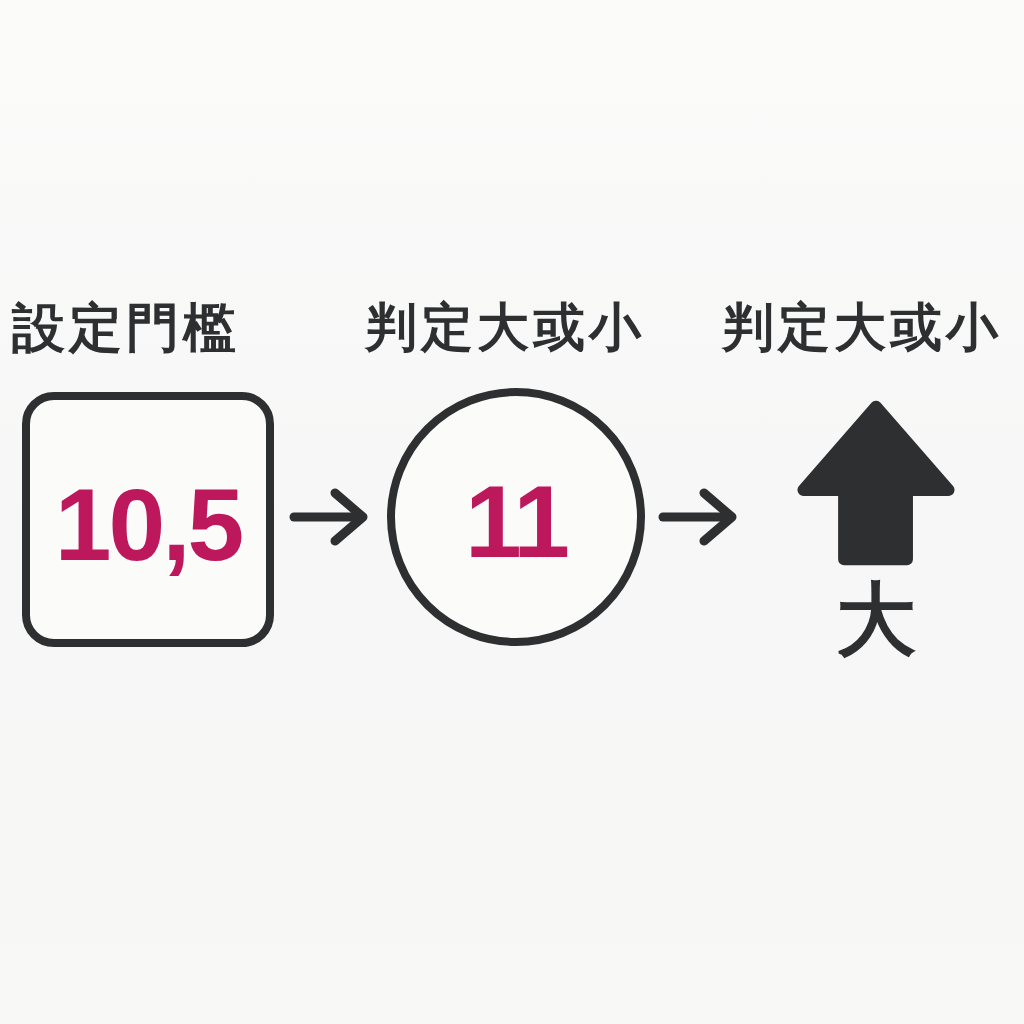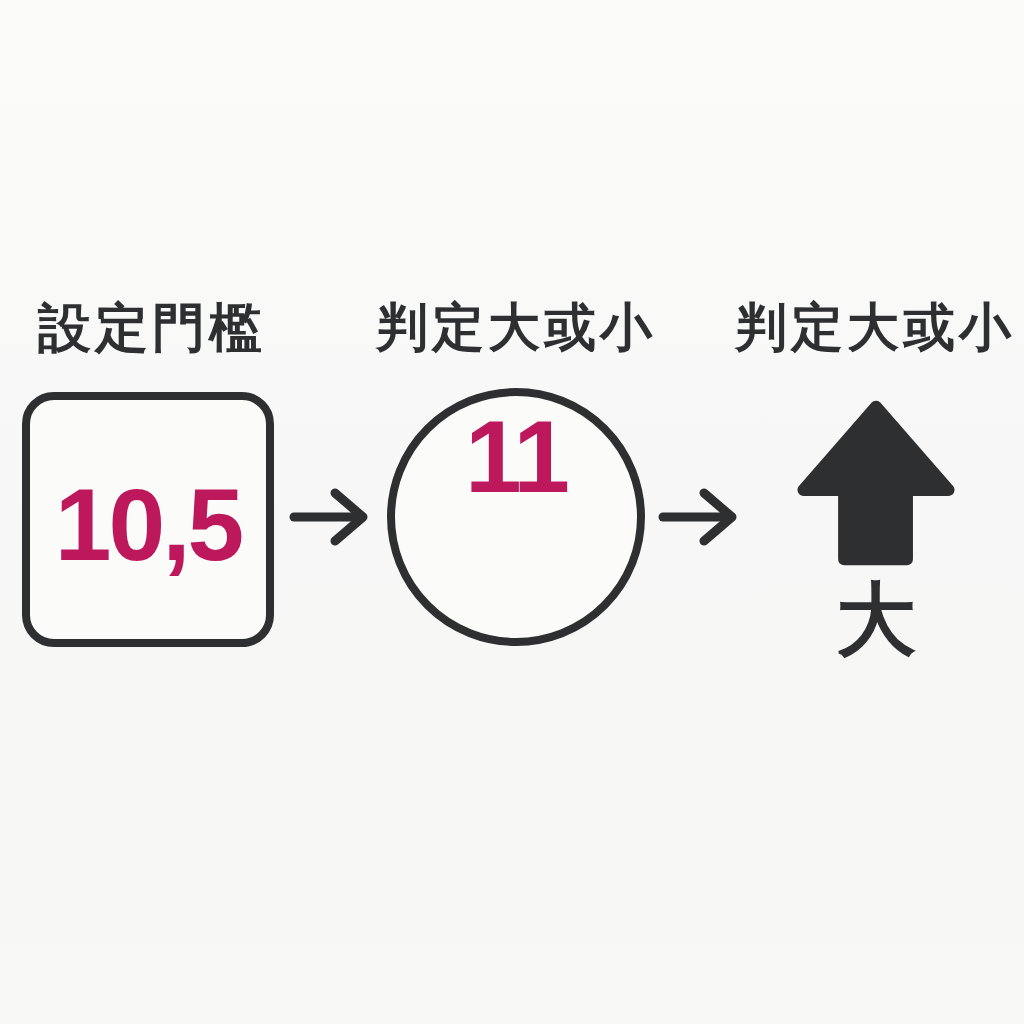--- a/index.html
+++ b/index.html
@@ -15,21 +15,20 @@
     background: linear-gradient(180deg, #fbfbfa 0%, #f6f7f6 50%, #f8f8f6 100%);
     font-family: "Liberation Sans", "DejaVu Sans", sans-serif;
     color: #2d2f31;
   }
   .step-label {
     position: absolute;
     top: 299px;
     font-size: 52px;
     font-weight: bold;
     letter-spacing: 4px;
-    text-align: center;
     line-height: 1.1;
     white-space: nowrap;
     color: #2d2f31;
   }
   .label-threshold { left: 12px;  width: 280px; font-size: 53px; }
   .label-actual    { left: 365px; width: 302px; }
   .label-verdict   { left: 722px; width: 306px; }
 
   .threshold-box {
     position: absolute;
@@ -49,20 +48,21 @@
     position: absolute;
     left: 387px;
     top: 388px;
     width: 258px;
     height: 258px;
     box-sizing: border-box;
     border: 8px solid #2d2f31;
     border-radius: 50%;
     background: #fbfbfa;
     display: flex;
+    align-items: center;
     justify-content: center;
   }
   .big-number {
     font-size: 102px;
     font-weight: bold;
     letter-spacing: -3px;
     line-height: 1;
     padding-top: 10px;
     color: #be185d;
   }

